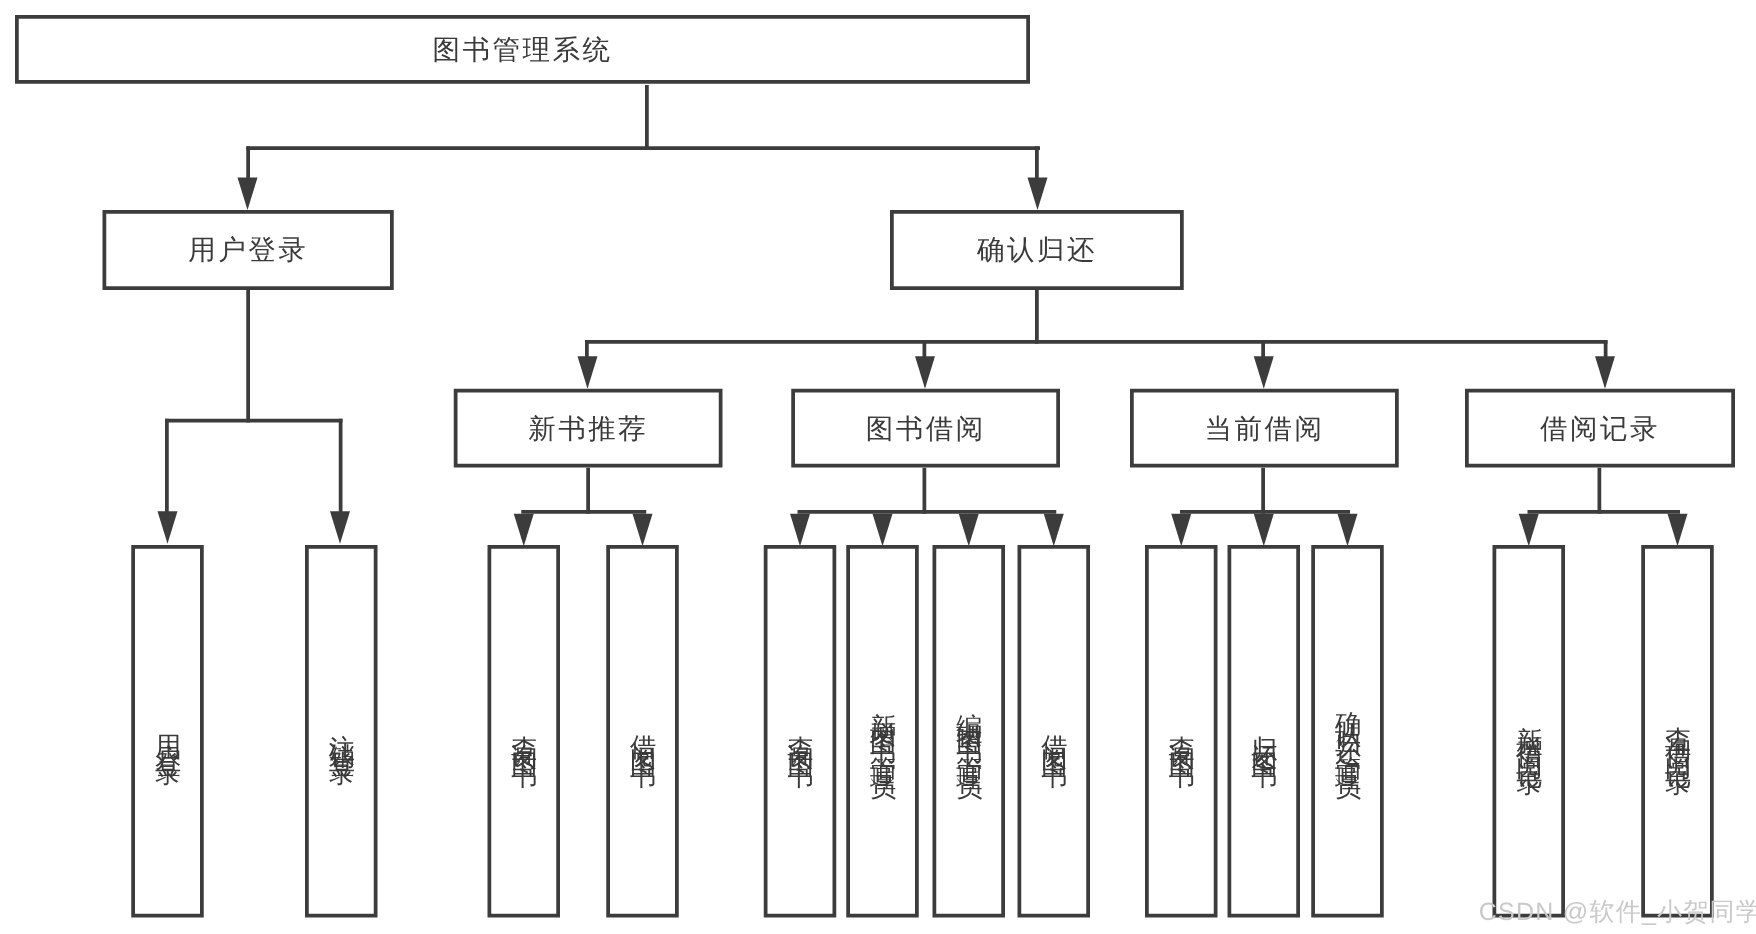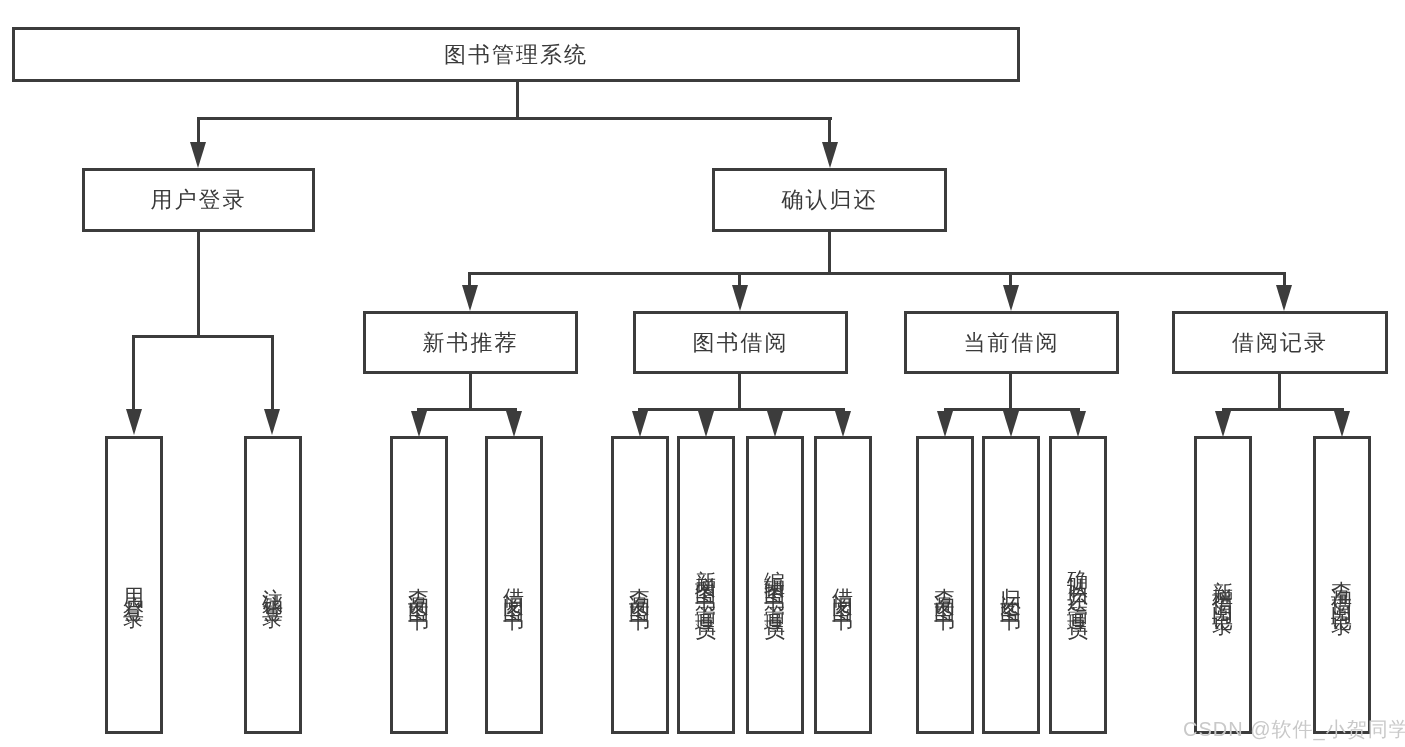--- a/index.html
+++ b/index.html
@@ -44,21 +44,21 @@
     letter-spacing:1px;
     z-index:5;
     white-space:nowrap;
   }
 </style>
 </head>
 <body>
 
 <div id="canvas">
 
-  <div class="box" style="left:12px;top:27px;width:1008px;height:55px;">图书管理系统</div>
+  <div class="box" style="left:12px;top:12px;width:812px;height:55px;">图书管理系统</div>
 
   <div class="v" style="left:516px;top:68px;height:51px;"></div>
   <div class="h" style="left:197px;top:117px;width:635px;"></div>
   <div class="v" style="left:197px;top:117px;height:27px;"></div>
   <div class="arrow" style="left:190px;top:142px;"></div>
   <div class="v" style="left:828px;top:117px;height:27px;"></div>
   <div class="arrow" style="left:822px;top:142px;"></div>
 
   <div class="box" style="left:82px;top:168px;width:233px;height:64px;">用户登录</div>
   <div class="box" style="left:712px;top:168px;width:235px;height:64px;">确认归还</div>

